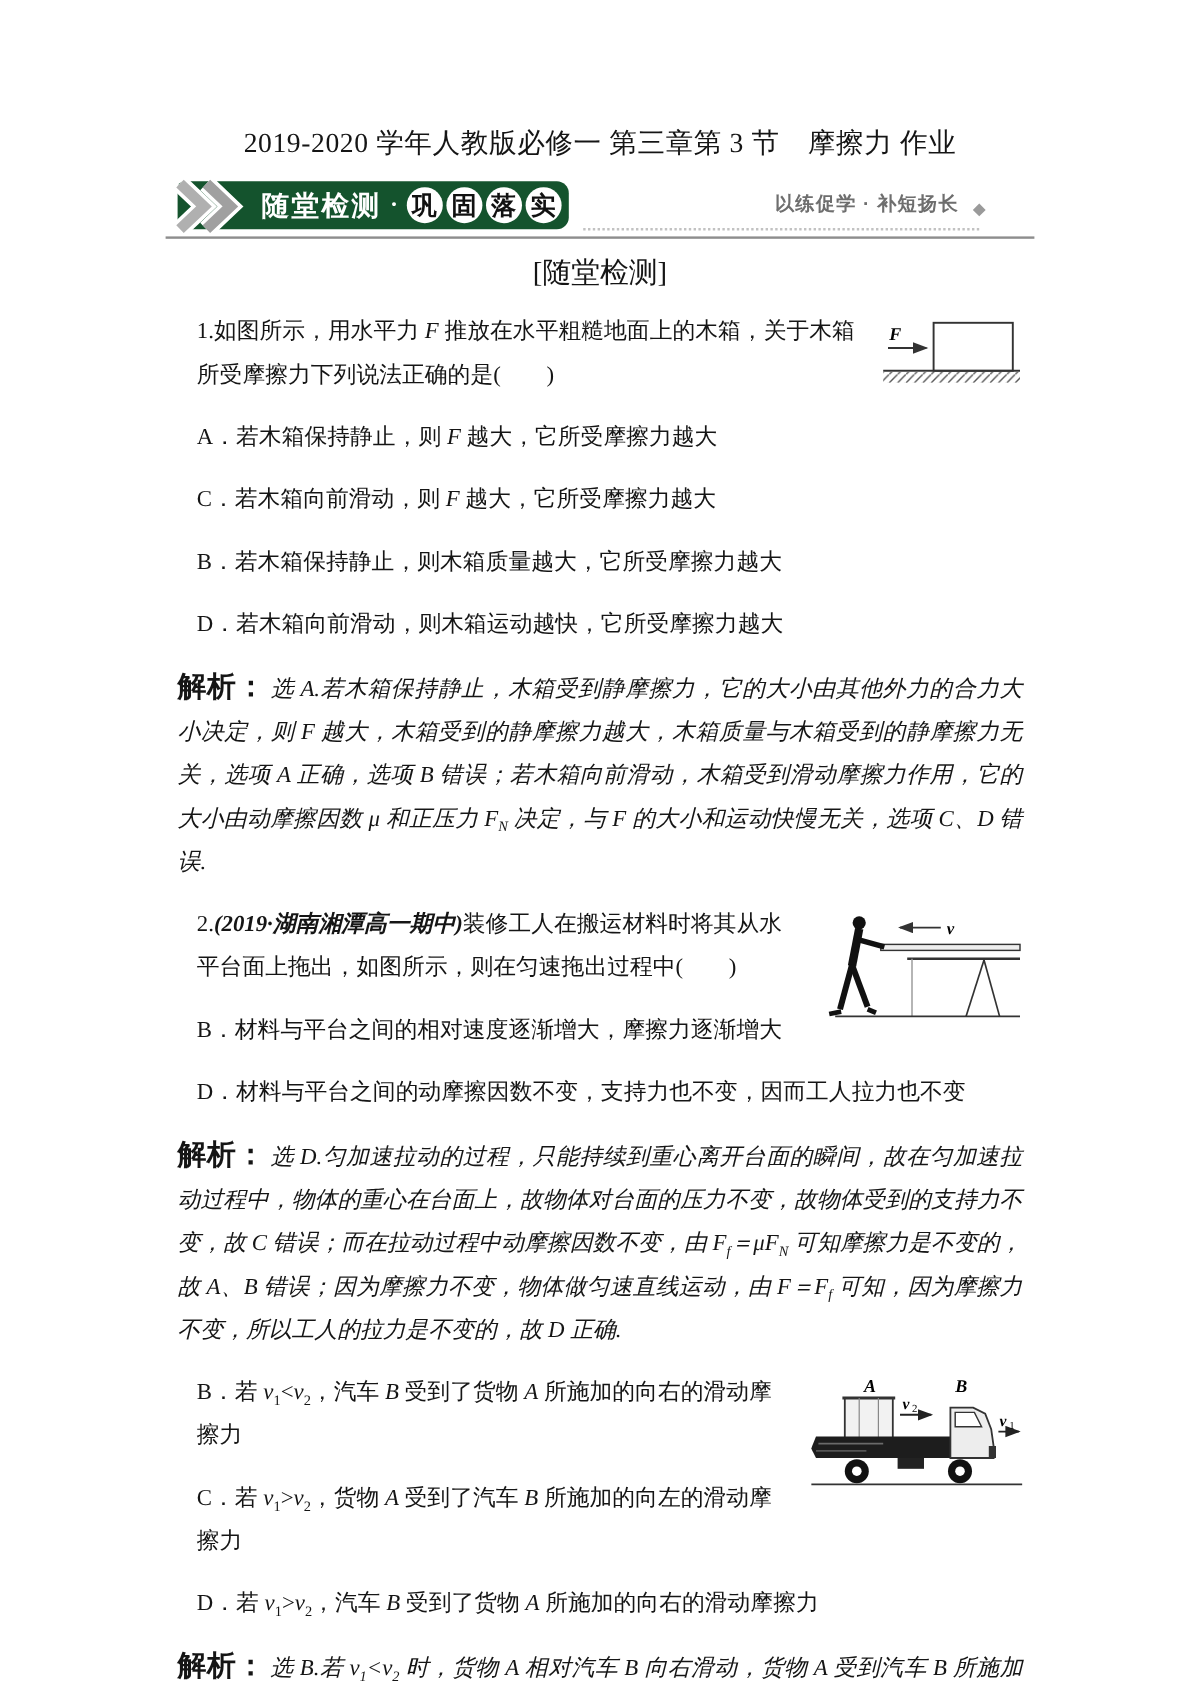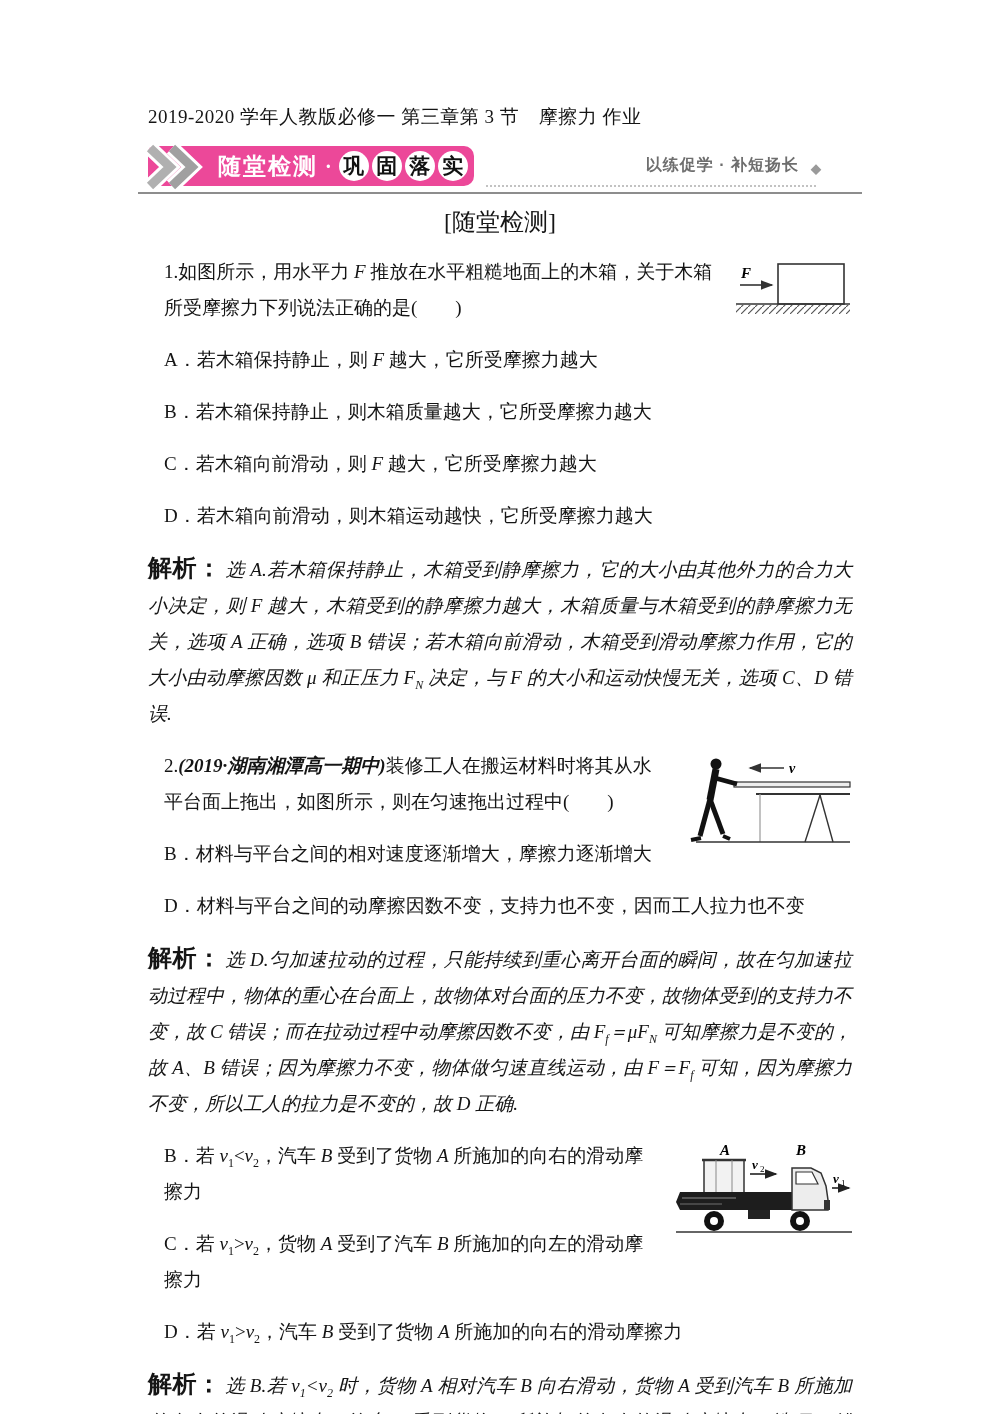--- a/index.html
+++ b/index.html
@@ -4,29 +4,29 @@
 <style>
   html,body { margin:0; padding:0; background:#ffffff; }
   body {
     width:1000px; height:1414px; overflow:hidden;
     font-family:"Liberation Serif", serif;
     color:#151515;
   }
   .page { padding:104px 148px 0 148px; }
 
   .doc-title {
-    text-align:left; font-size:19px; letter-spacing:0.5px;
+    text-align:center; font-size:23px; letter-spacing:0.5px;
     margin-bottom:16px; white-space:nowrap;
   }
 
   
   .banner { position:relative; height:48px; margin-bottom:8px; }
   .banner-bar {
     position:absolute; left:0; top:0; width:326px; height:40px;
-    background:#ec4899; border-radius:6px 10px 10px 6px;
+    background:#14532d; border-radius:6px 10px 10px 6px;
     display:flex; align-items:center;
   }
   .chevrons { position:absolute; left:-6px; top:-4px; }
   .banner-title {
     color:#ffffff; font-family:"Liberation Sans", sans-serif;
     font-weight:bold; font-size:23px; margin-left:70px; letter-spacing:2px; white-space:nowrap;
   }
   .banner-dot { color:#ffffff; font-weight:bold; font-size:20px; margin:0 7px; }
   .badge {
     width:30px; height:30px; border-radius:50%; background:#ffffff; color:#111111;
@@ -108,22 +108,22 @@
         </marker>
       </defs>
       <rect x="44" y="6" width="66" height="40" fill="#ffffff" stroke="#333333" stroke-width="1.6"></rect>
       <line x1="2" y1="46" x2="116" y2="46" stroke="#333333" stroke-width="1.6"></line>
       <rect x="2" y="47" width="114" height="9" fill="url(#hatch1)"></rect>
       <line x1="6" y1="27" x2="38" y2="27" stroke="#333333" stroke-width="1.6" marker-end="url(#ar1)"></line>
       <text x="7" y="20" font-size="15" font-style="italic" font-weight="bold">F</text>
     </svg>
     <p class="stem">1.如图所示，用水平力 <i>F</i> 推放在水平粗糙地面上的木箱，关于木箱所受摩擦力下列说法正确的是(　　)</p>
     <p class="option">A．若木箱保持静止，则 <i>F</i> 越大，它所受摩擦力越大</p>
+    <p class="option">C．若木箱向前滑动，则 <i>F</i> 越大，它所受摩擦力越大</p>
     <p class="option">B．若木箱保持静止，则木箱质量越大，它所受摩擦力越大</p>
-    <p class="option">C．若木箱向前滑动，则 <i>F</i> 越大，它所受摩擦力越大</p>
     <p class="option">D．若木箱向前滑动，则木箱运动越快，它所受摩擦力越大</p>
   </div>
   <p class="analysis"><span class="alabel">解析：</span><span>选 A.若木箱保持静止，木箱受到静摩擦力，它的大小由其他外力的合力大小决定，则 <i>F</i> 越大，木箱受到的静摩擦力越大，木箱质量与木箱受到的静摩擦力无关，选项 A 正确，选项 B 错误；若木箱向前滑动，木箱受到滑动摩擦力作用，它的大小由动摩擦因数 <i>μ</i> 和正压力 <i>F</i><sub>N</sub> 决定，与 <i>F</i> 的大小和运动快慢无关，选项 C、D 错误.</span></p>
 
   <div class="question">
     <svg class="qfig" width="170" height="98" viewBox="0 0 170 98">
       <defs>
         <marker id="ar2" markerWidth="9" markerHeight="8" refX="7" refY="3" orient="auto">
           <path d="M0,0 L8,3 L0,6 Z" fill="#333333"></path>
         </marker>

